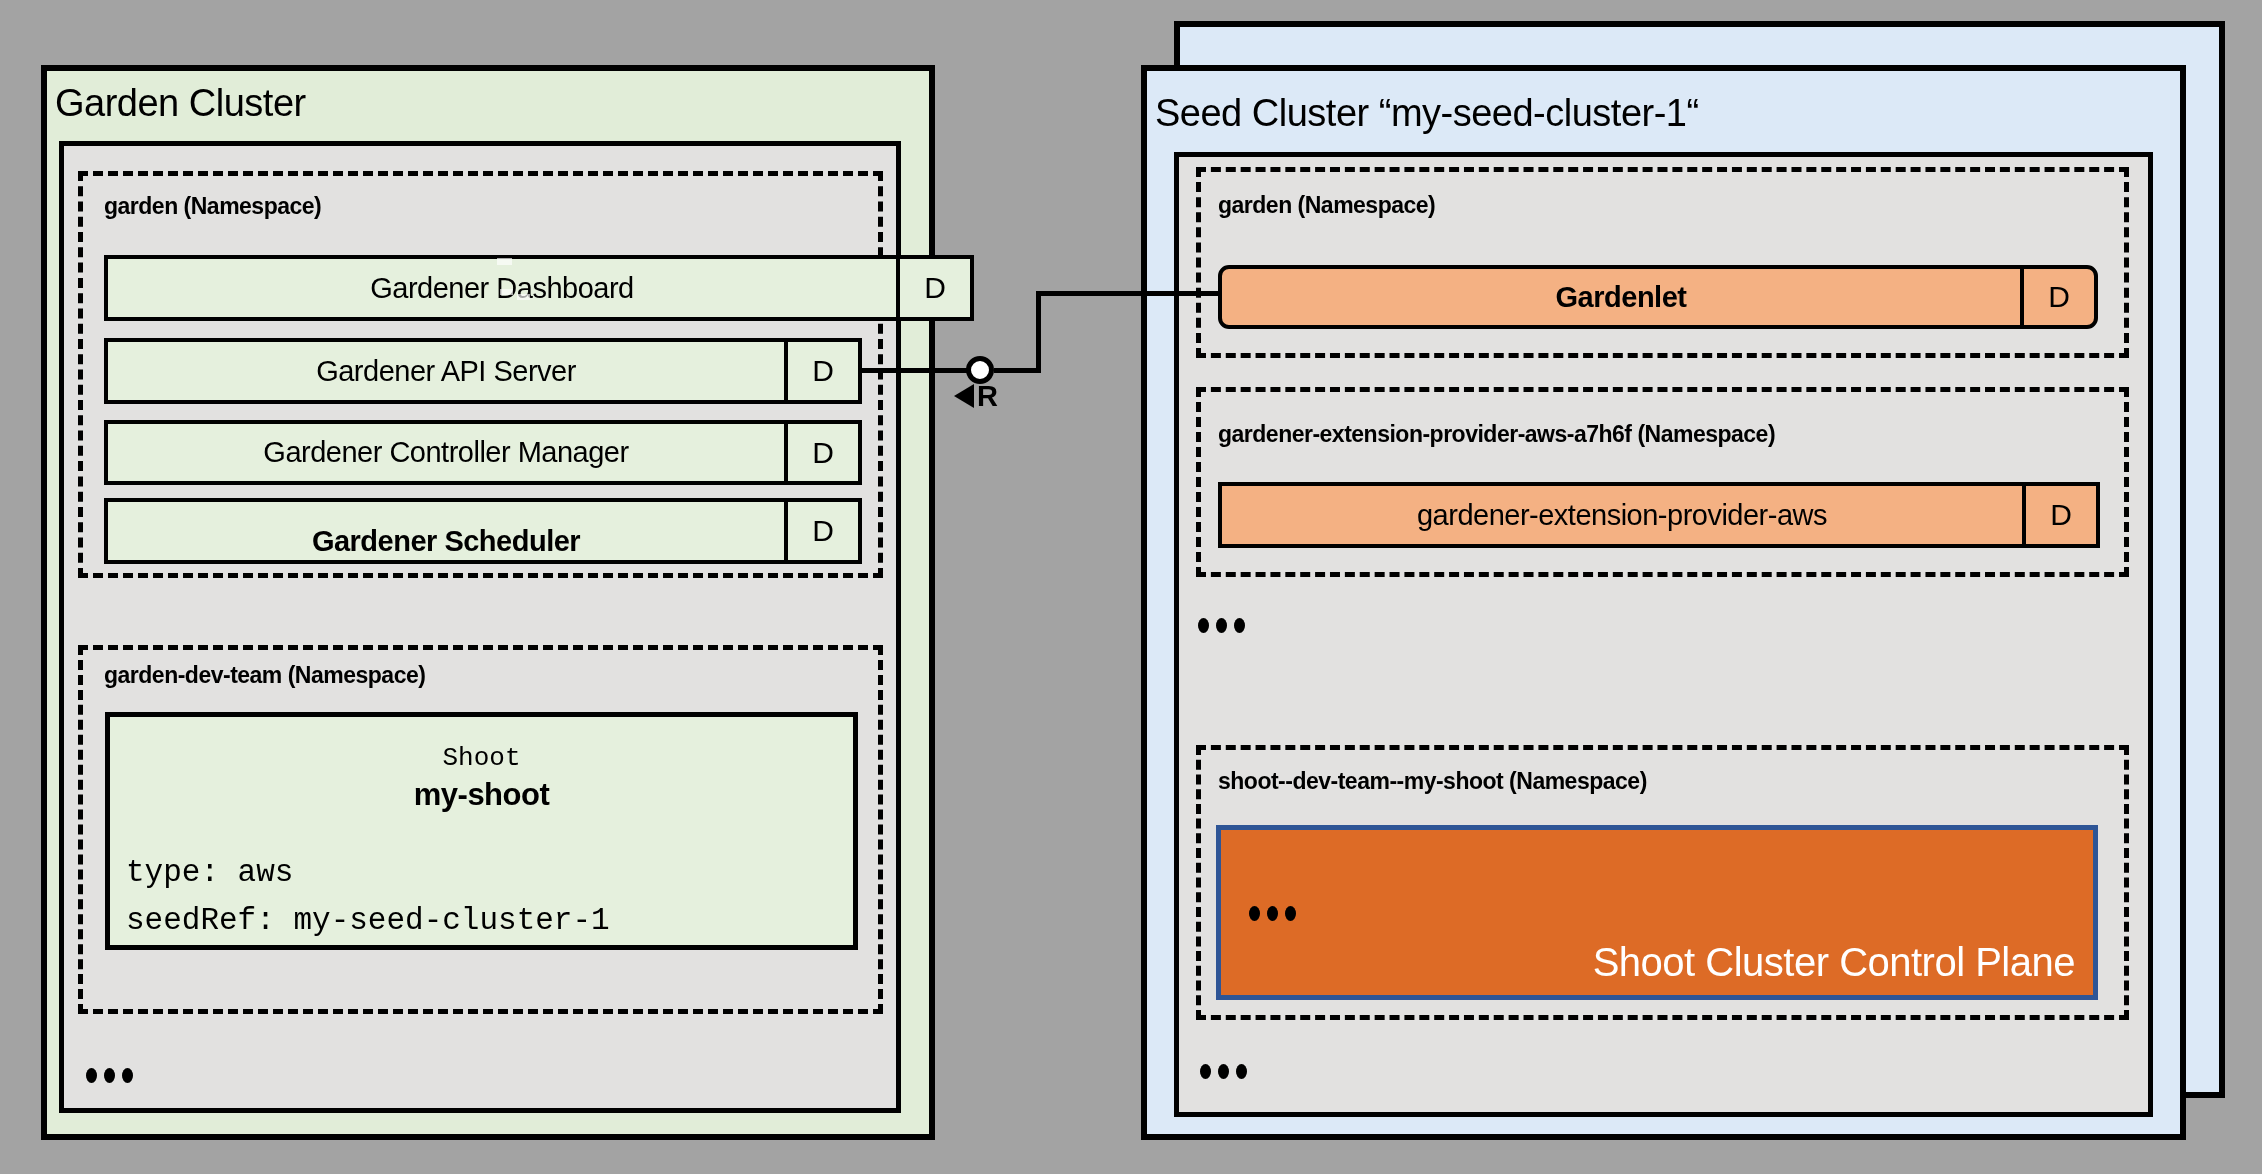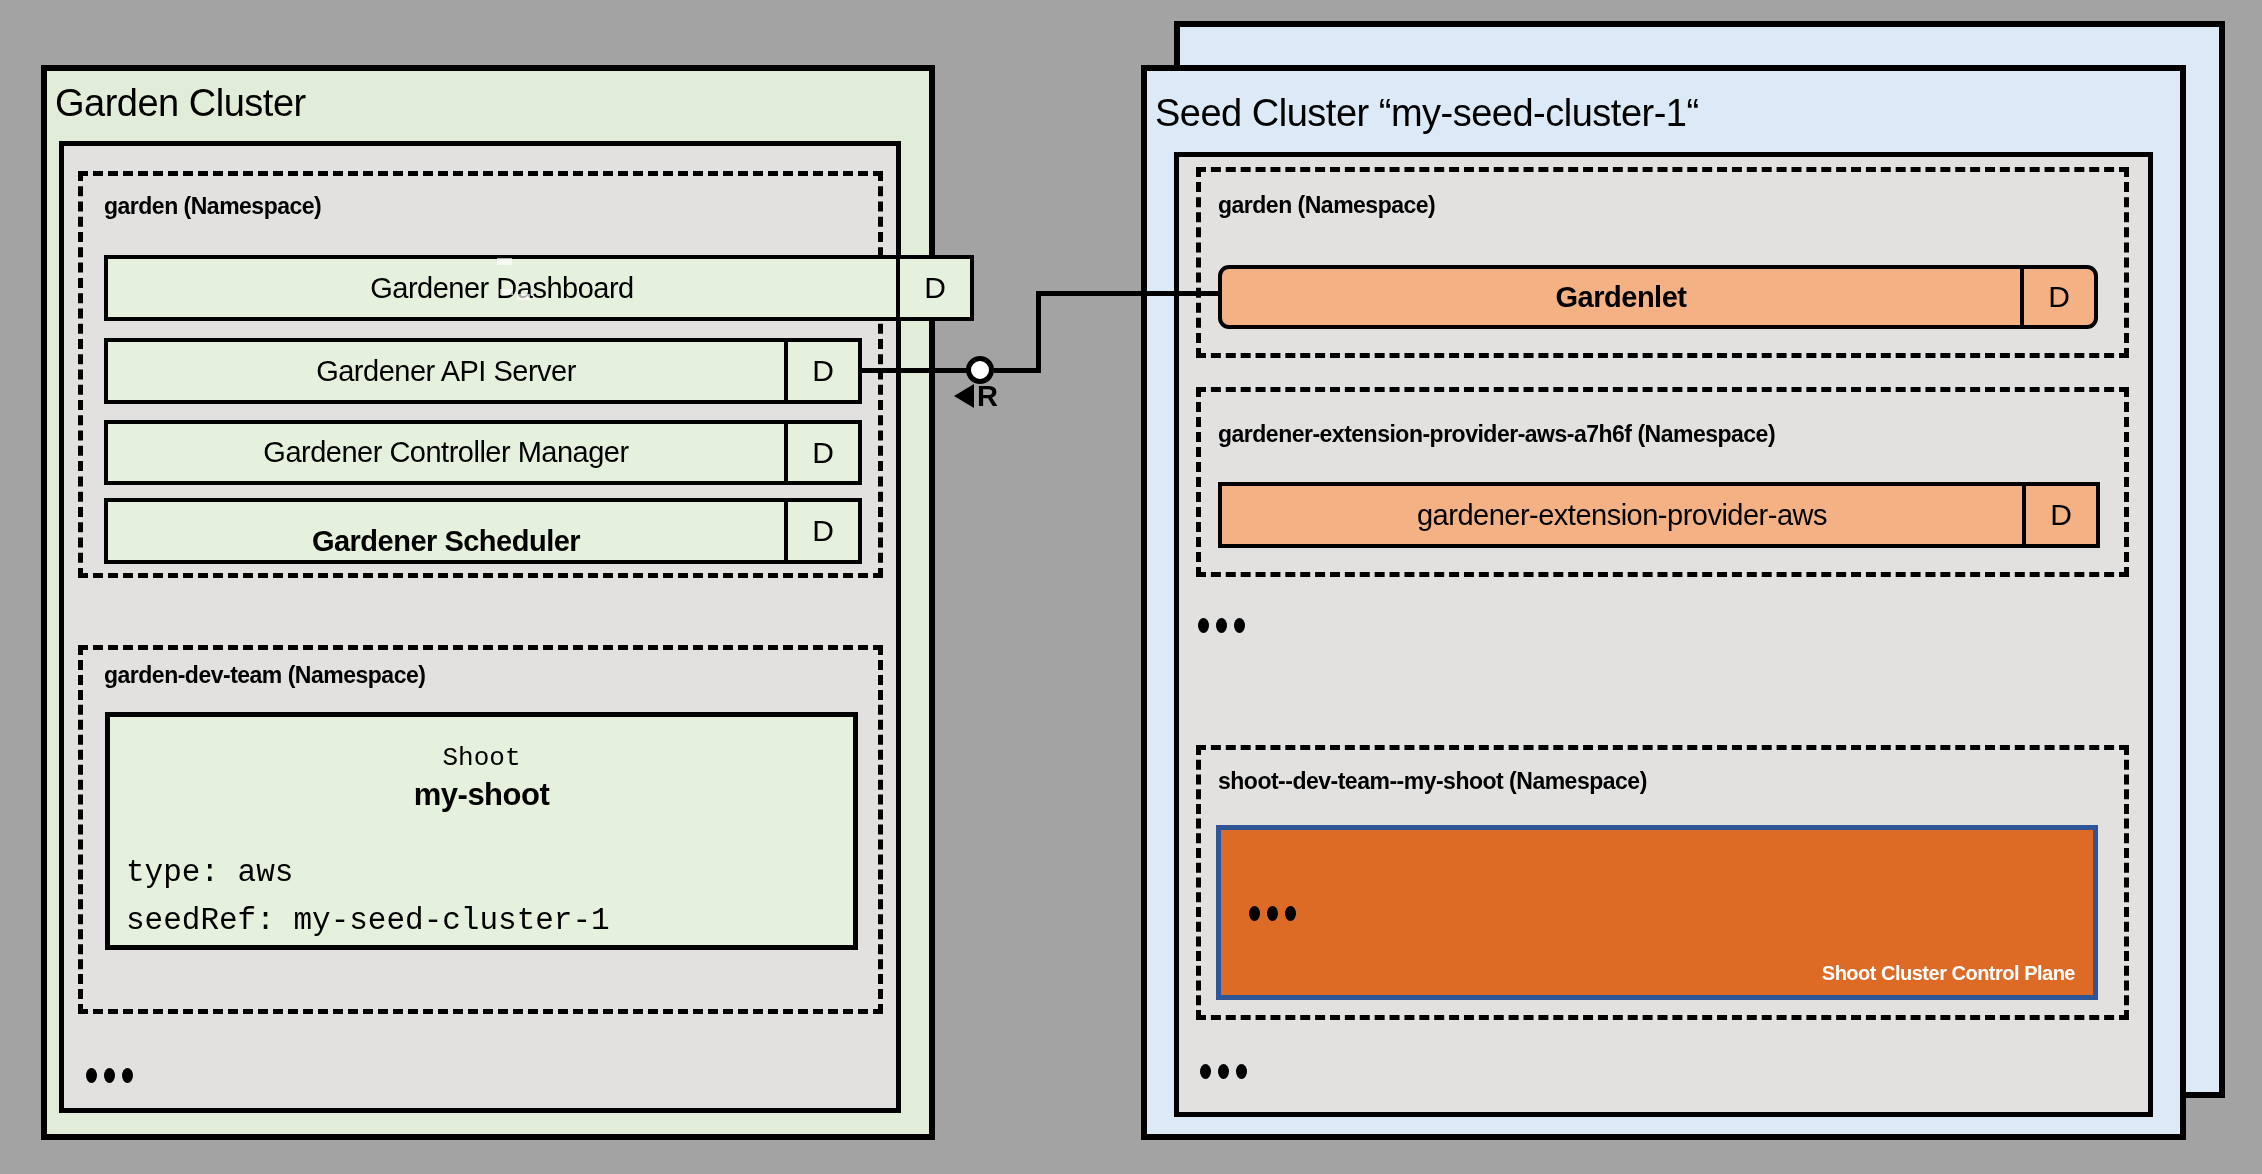--- a/index.html
+++ b/index.html
@@ -19,21 +19,21 @@
   .row.orange{background:#f4b183;}
   .mono{font-family:"Liberation Mono","DejaVu Sans Mono",monospace;}
   .dots{display:flex;gap:7px;align-items:center;}
   .dots i{display:block;width:11px;height:15px;background:#000;border-radius:50%;}
   .connector{background:#000;}
   .iface-circle{width:28px;height:28px;border:5px solid #000;border-radius:50%;background:#fff;}
   .tri-left{width:0;height:0;border-top:12px solid transparent;border-bottom:12px solid transparent;
             border-right:20px solid #000;}
   .rlabel{font-weight:bold;font-size:29px;}
   .cp{background:#dd6b26;border:5px solid #2e5596;}
-  .cp-label{position:absolute;right:18px;bottom:10px;color:#fff;font-weight:bold;font-size:20px;
+  .cp-label{position:absolute;right:18px;bottom:10px;color:#fff;font-weight:normal;font-size:40px;
             letter-spacing:-0.5px;}
   .shootbox{background:#e5f0dd;border:5px solid #000;}
   .center{text-align:center;}
   .artifact{background:rgba(255,255,255,0.65);}
 </style>
 </head>
 <body>
 
 <div class="canvas">
 

